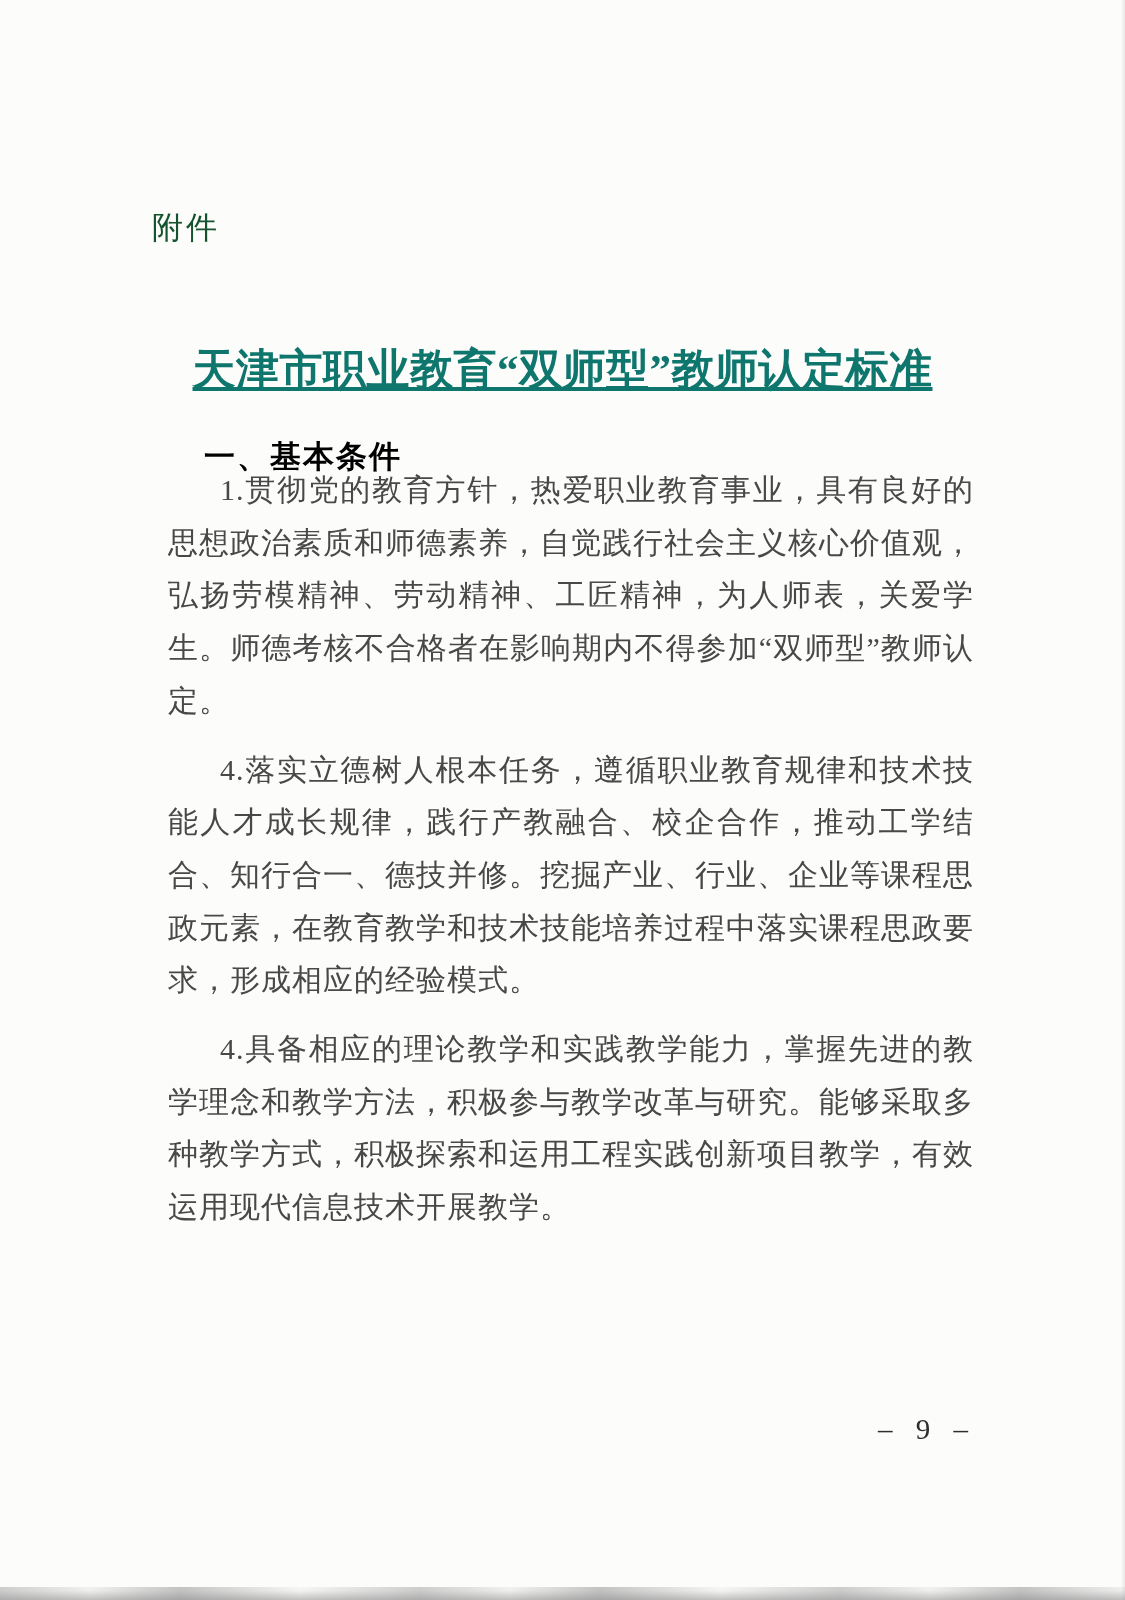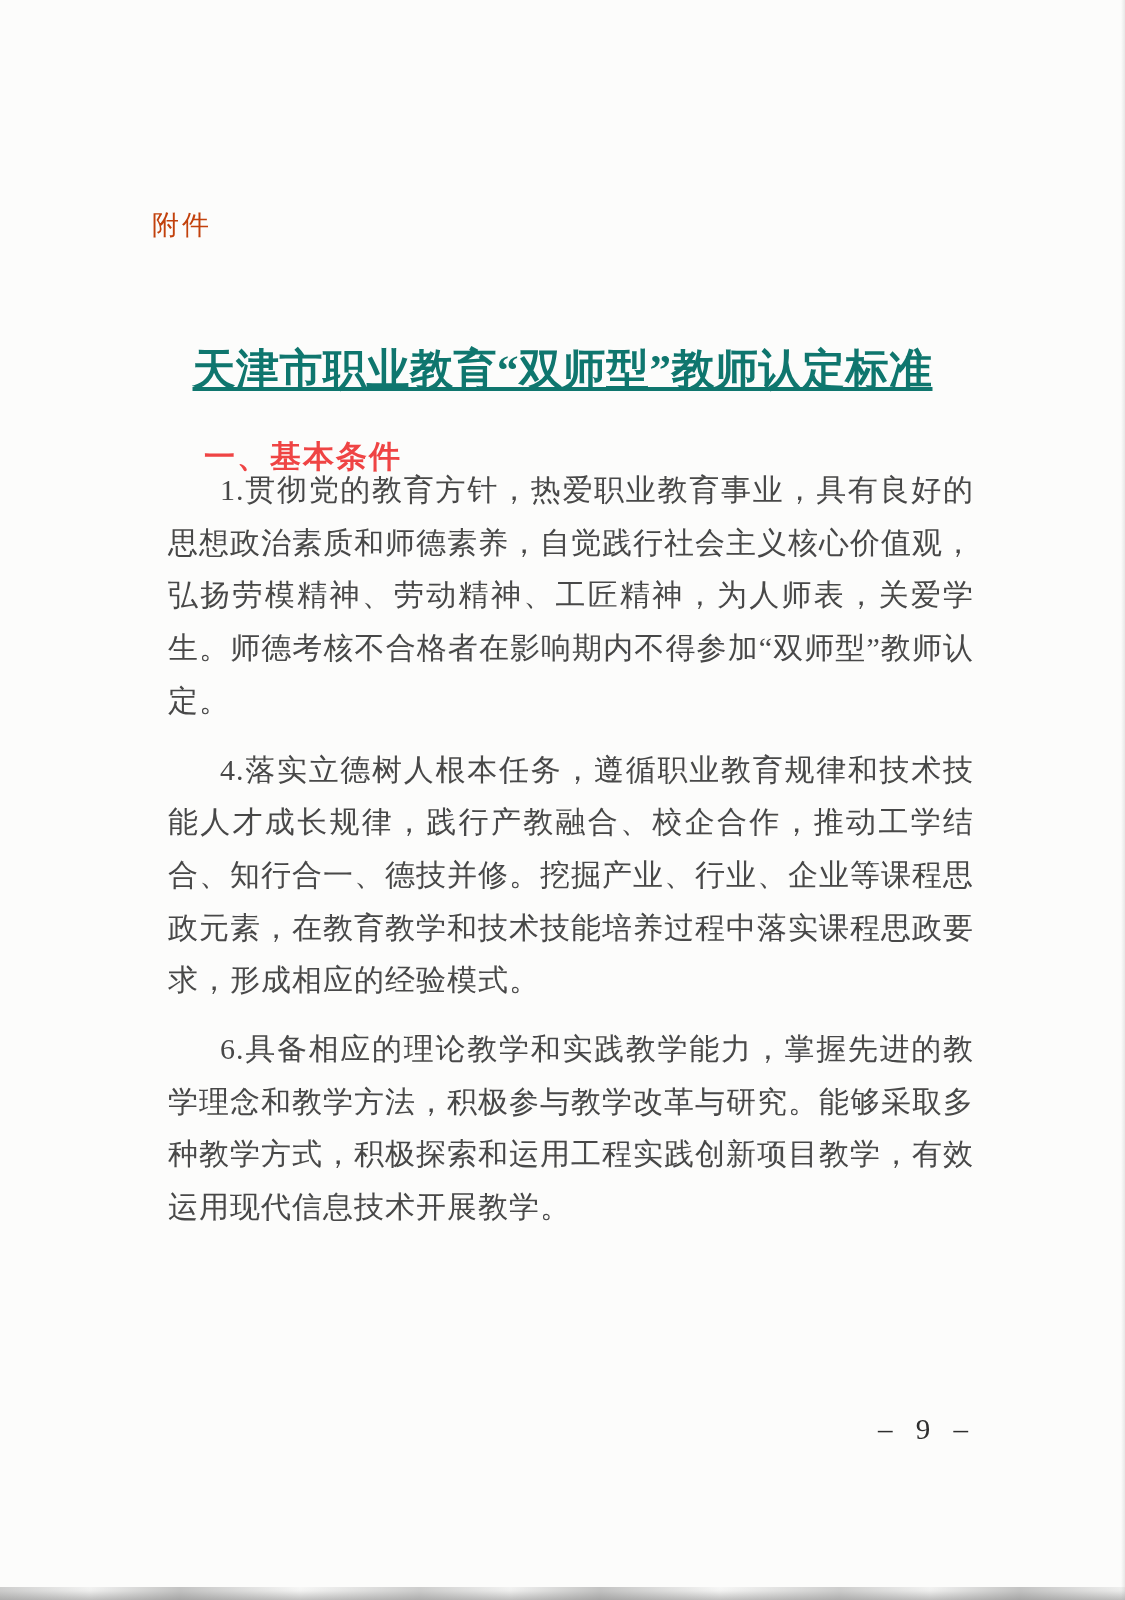--- a/index.html
+++ b/index.html
@@ -13,22 +13,22 @@
     height: 1600px;
     margin: 0 auto;
     background: #fcfcfb;
     overflow: hidden;
     font-family: "Liberation Serif", "DejaVu Serif", serif;
   }
   .attachment-label {
     position: absolute;
     left: 152px;
     top: 207px;
-    font-size: 27px;
-    color: #c2410c;
+    font-size: 31px;
+    color: #14532d;
     letter-spacing: 3px;
   }
   .doc-title {
     position: absolute;
     left: 0;
     right: 0;
     top: 312px;
     text-align: center;
     font-size: 43px;
     font-weight: 700;
@@ -36,21 +36,21 @@
     letter-spacing: 0.5px;
     white-space: nowrap;
     text-decoration: underline;
   }
   .section-heading {
     position: absolute;
     left: 204px;
     top: 410px;
     font-size: 31px;
     font-weight: 700;
-    color: #ef4444;
+    color: #000000;
     letter-spacing: 2px;
   }
   .body-text {
     position: absolute;
     left: 152px;
     top: 448px;
     width: 838px;
     font-size: 30px;
     line-height: 52.7px;
     letter-spacing: 1px;
@@ -101,21 +101,21 @@
 
   <div class="attachment-label">附件</div>
 
   <h1 class="doc-title">天津市职业教育“双师型”教师认定标准</h1>
 
   <h2 class="section-heading">一、基本条件</h2>
 
   <div class="body-text">
     <p>1.贯彻党的教育方针，热爱职业教育事业，具有良好的思想政治素质和师德素养，自觉践行社会主义核心价值观，弘扬劳模精神、劳动精神、工匠精神，为人师表，关爱学生。师德考核不合格者在影响期内不得参加“双师型”教师认定。</p>
     <p>4.落实立德树人根本任务，遵循职业教育规律和技术技能人才成长规律，践行产教融合、校企合作，推动工学结合、知行合一、德技并修。挖掘产业、行业、企业等课程思政元素，在教育教学和技术技能培养过程中落实课程思政要求，形成相应的经验模式。</p>
-    <p>6.具备相应的理论教学和实践教学能力，掌握先进的教学理念和教学方法，积极参与教学改革与研究。能够采取多种教学方式，积极探索和运用工程实践创新项目教学，有效运用现代信息技术开展教学。</p>
+    <p>4.具备相应的理论教学和实践教学能力，掌握先进的教学理念和教学方法，积极参与教学改革与研究。能够采取多种教学方式，积极探索和运用工程实践创新项目教学，有效运用现代信息技术开展教学。</p>
   </div>
 
   <div class="page-number">– 9 –</div>
 
   <div class="bottom-smudge"></div>
   <div class="right-edge-shade"></div>
 
 </div>
 
 </body></html>

